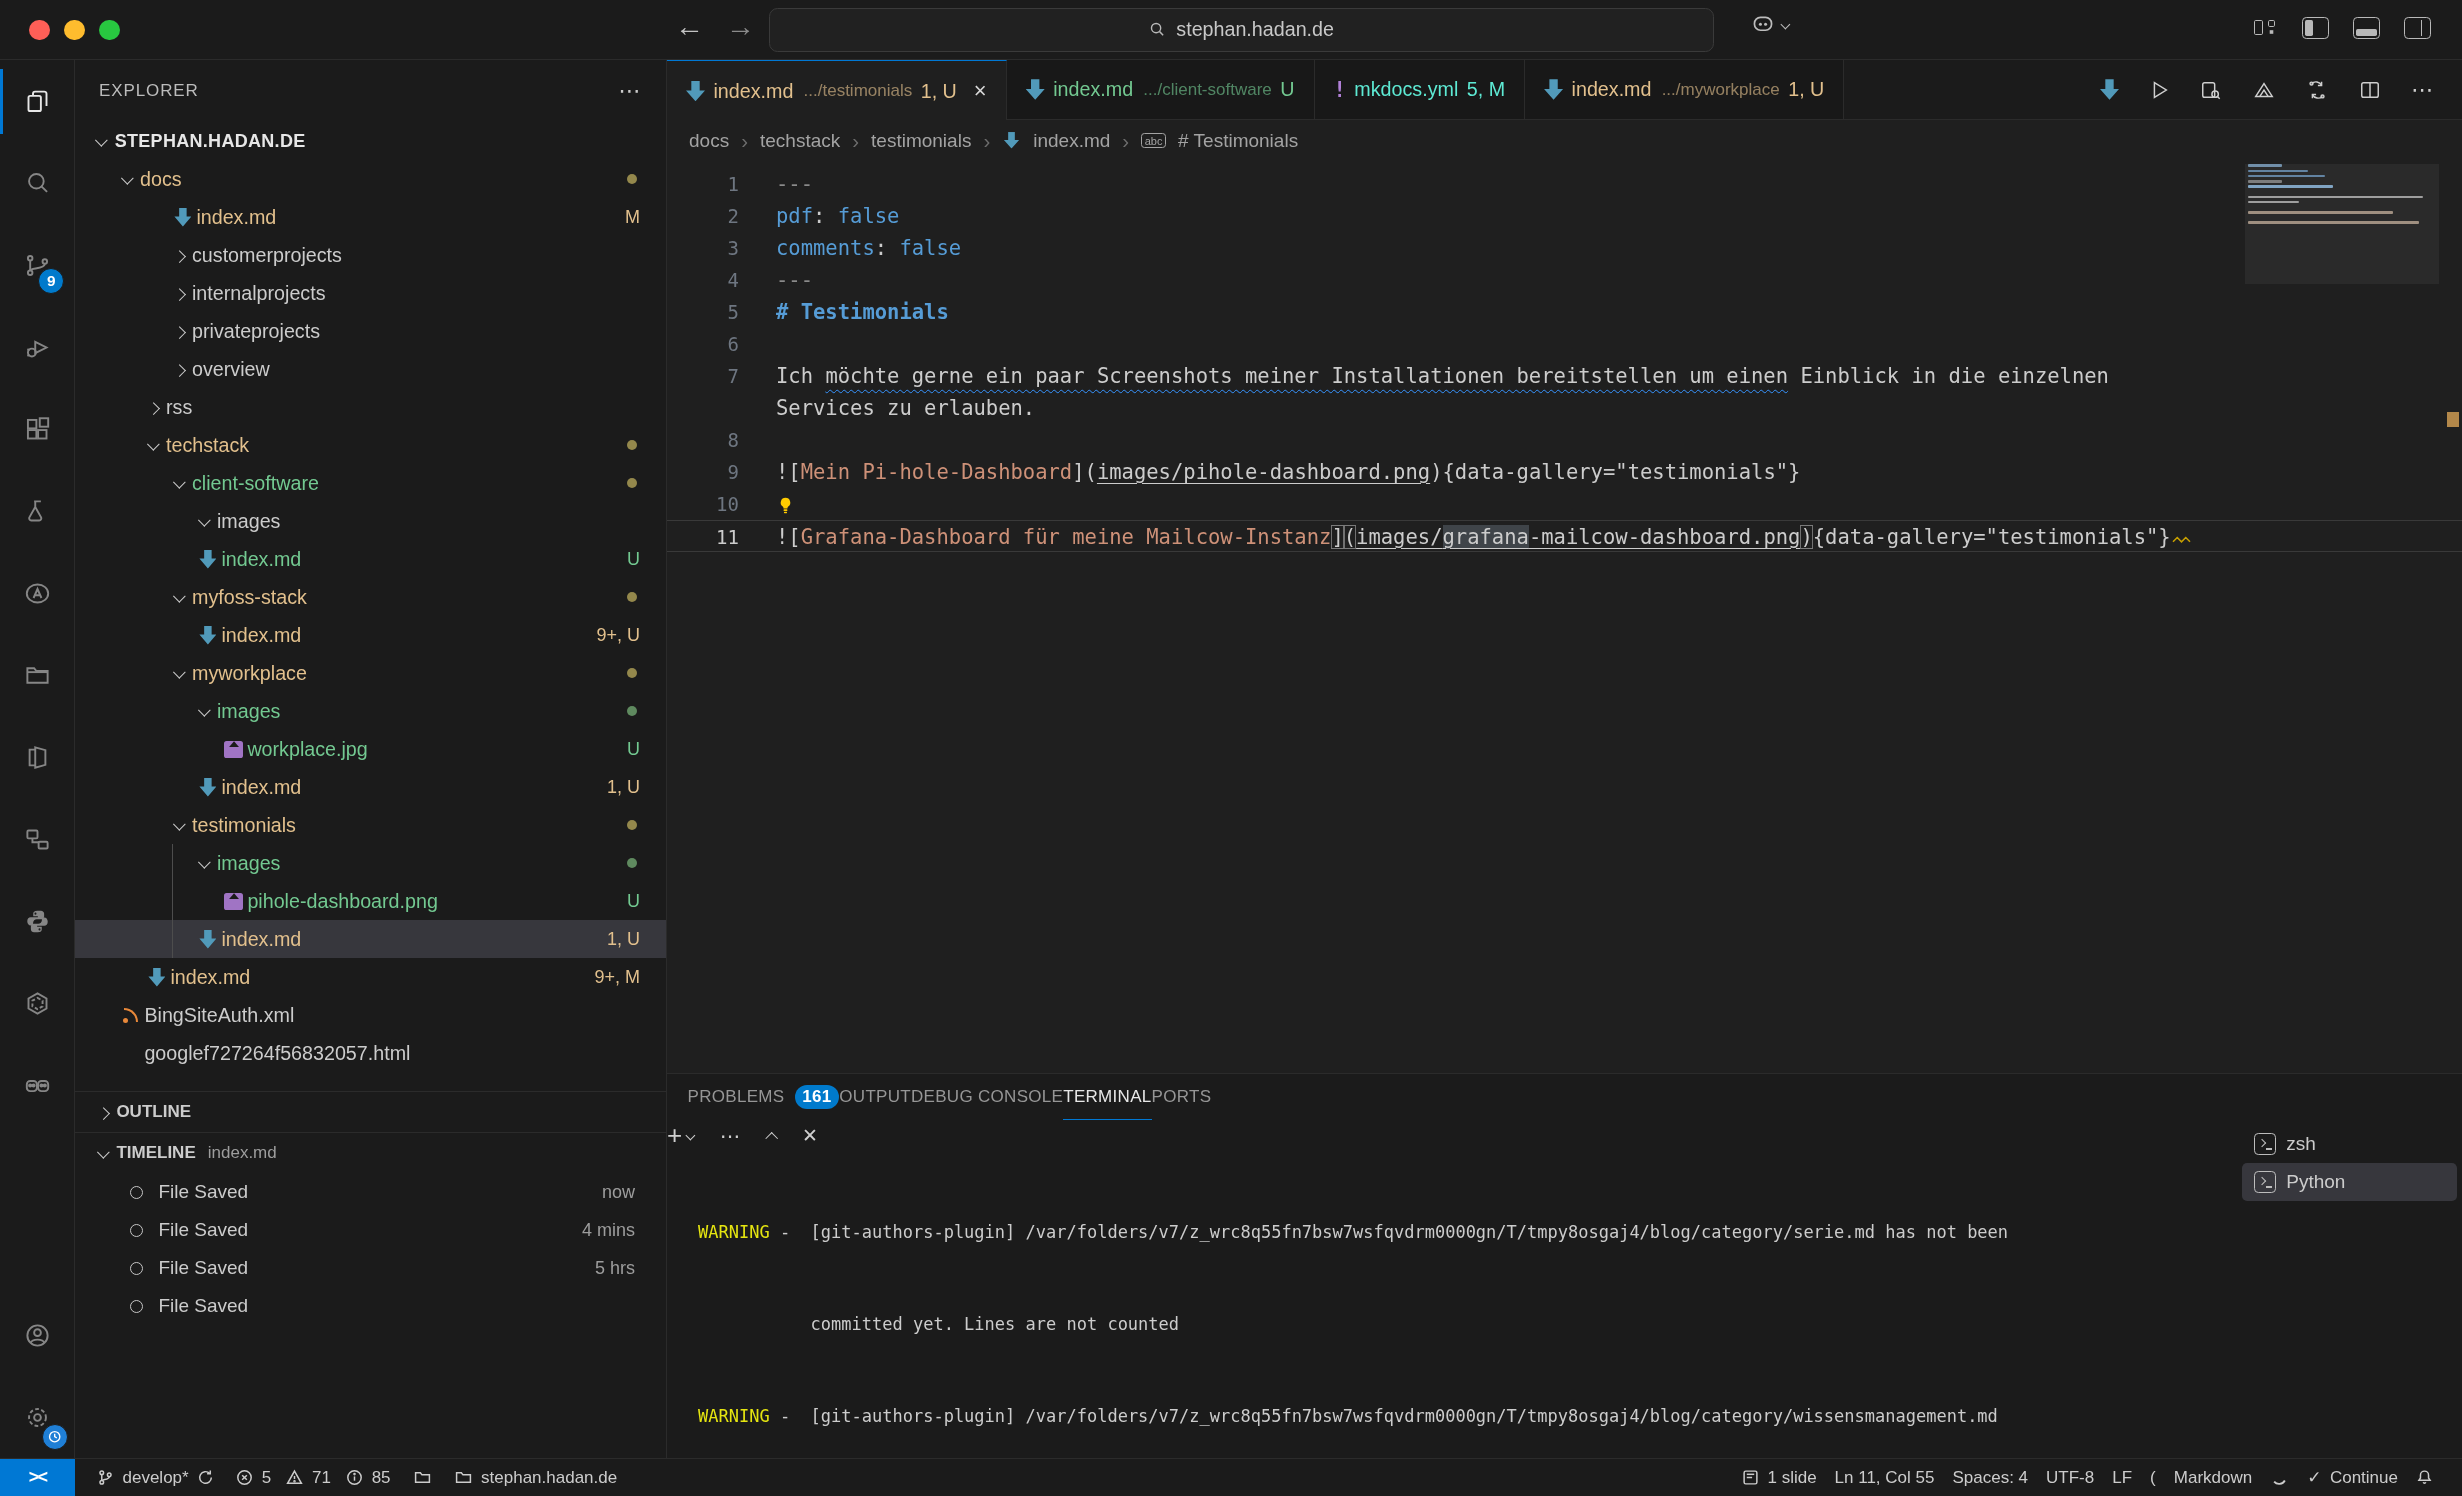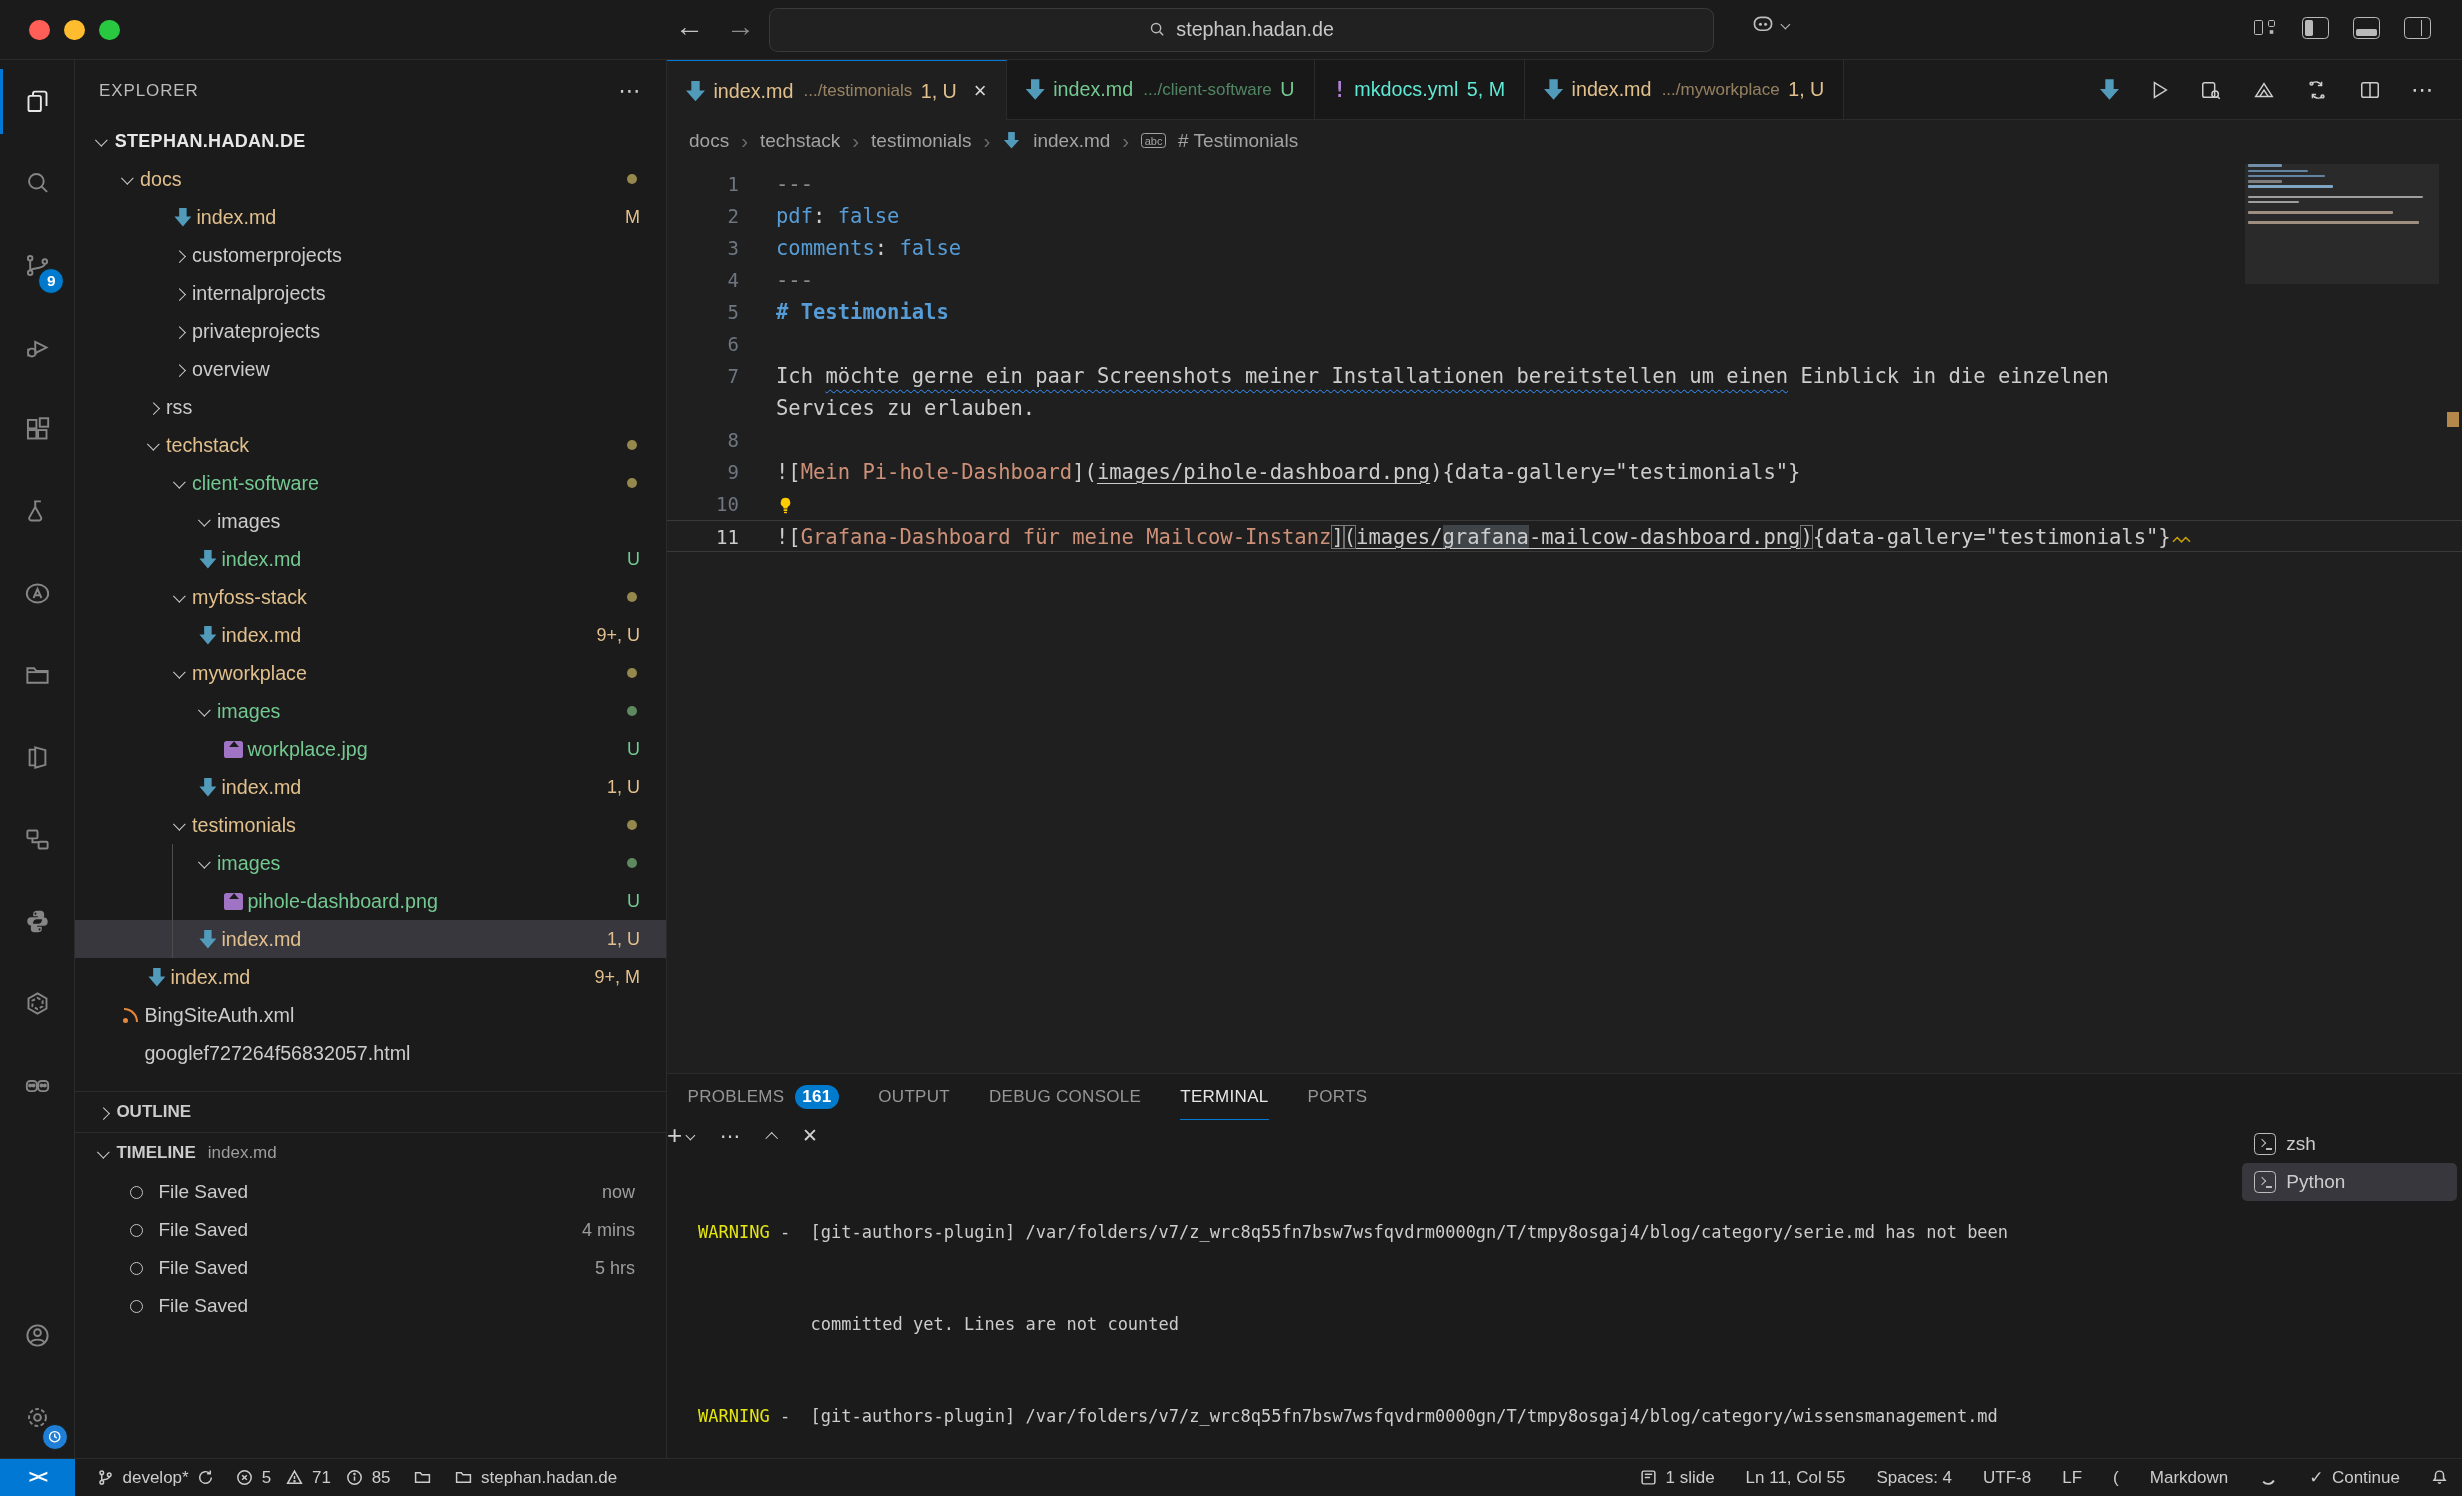--- a/index.html
+++ b/index.html
@@ -135,21 +135,21 @@
   .bulb { display:inline-block; vertical-align:middle; }
 
   .minimap { position:absolute; right:26px; top:3.4px; width:188px; height:111px; }
   .mmline { height:2.6px; margin-bottom:2.6px; border-radius:0.9px; }
   .mmslider { position:absolute; left:-3.4px; right:-3.4px; top:0; height:120px; background:rgba(255,255,255,.05); }
   .scrollgutter { position:absolute; right:0; top:0; width:24px; bottom:0; }
   .scrollmark { position:absolute; right:3.4px; top:251px; width:12px; height:15.4px; background:#b3884a; }
 
   
   .panel { position:absolute; left:0; right:0; bottom:0; height:385px; background:#1b1b1b; border-top:0.9px solid #2b2b2b; }
-  .panelhead { height:46px; display:flex; align-items:flex-start; padding-left:20.5px; gap:39px; }
+  .panelhead { height:46px; display:flex; align-items:flex-start; padding-left:20.5px; }
   .ptab { font-size:17px; letter-spacing:0.3px; color:#969696; display:flex; align-items:center; gap:10.3px;
     height:46px; align-items:center; }
   .ptab.pactive { color:#e7e7e7; border-bottom:1.7px solid #0078d4; }
   .pbadge { background:#007acc; color:#fff; font-size:17px; border-radius:12px; padding:1.7px 7.7px; font-weight:bold; }
   .panelacts { margin-left:auto; display:flex; align-items:center; gap:26px; padding-right:24px; color:#cfcfcf; font-size:20.5px; }
   .pchev { width:9.4px; height:9.4px; border-right:1.7px solid #cfcfcf; border-bottom:1.7px solid #cfcfcf; display:inline-block; }
   .pchev.up { transform:rotate(-135deg) translate(-1.7px,-1.7px); }
   .pchev.down { transform:rotate(45deg); width:6.8px; height:6.8px; }
 
   .termout { position:absolute; left:31px; top:55px; right:239px; bottom:8.5px;
@@ -163,21 +163,21 @@
     border-right:1.5px solid #bdbdbd; border-bottom:1.5px solid #bdbdbd; transform:rotate(-45deg); }
   .termicon::after { content:""; position:absolute; right:3.4px; bottom:4.3px; width:6px; height:1.5px; background:#bdbdbd; }
 
   
   .statusbar { position:absolute; left:0; right:0; bottom:0; height:38px; background:#1b1b1b;
     border-top:0.9px solid #2b2b2b; display:flex; align-items:center; font-size:17px; color:#cccccc; }
   .remote { width:75px; height:100%; background:#0078d4; color:#fff; display:flex; align-items:center;
     justify-content:center; font-weight:bold; font-size:18px; letter-spacing:-1.7px; }
   .sgroup { display:flex; align-items:center; gap:8.5px; margin-left:22px; white-space:nowrap; }
   .sgroup svg { stroke:#cccccc; fill:none; stroke-width:1.4; }
-  .sright { margin-left:auto; display:flex; align-items:center; gap:31px; padding-right:14px; }
+  .sright { margin-left:auto; display:flex; align-items:center; gap:18px; padding-right:29px; }
   .sitem { display:flex; align-items:center; gap:8.5px; white-space:nowrap; }
 </style>
 </head>
 <body>
 
 <div class="titlebar">
   <div class="traffic">
     <div class="tl r"></div>
     <div class="tl y"></div>
     <div class="tl g"></div>

